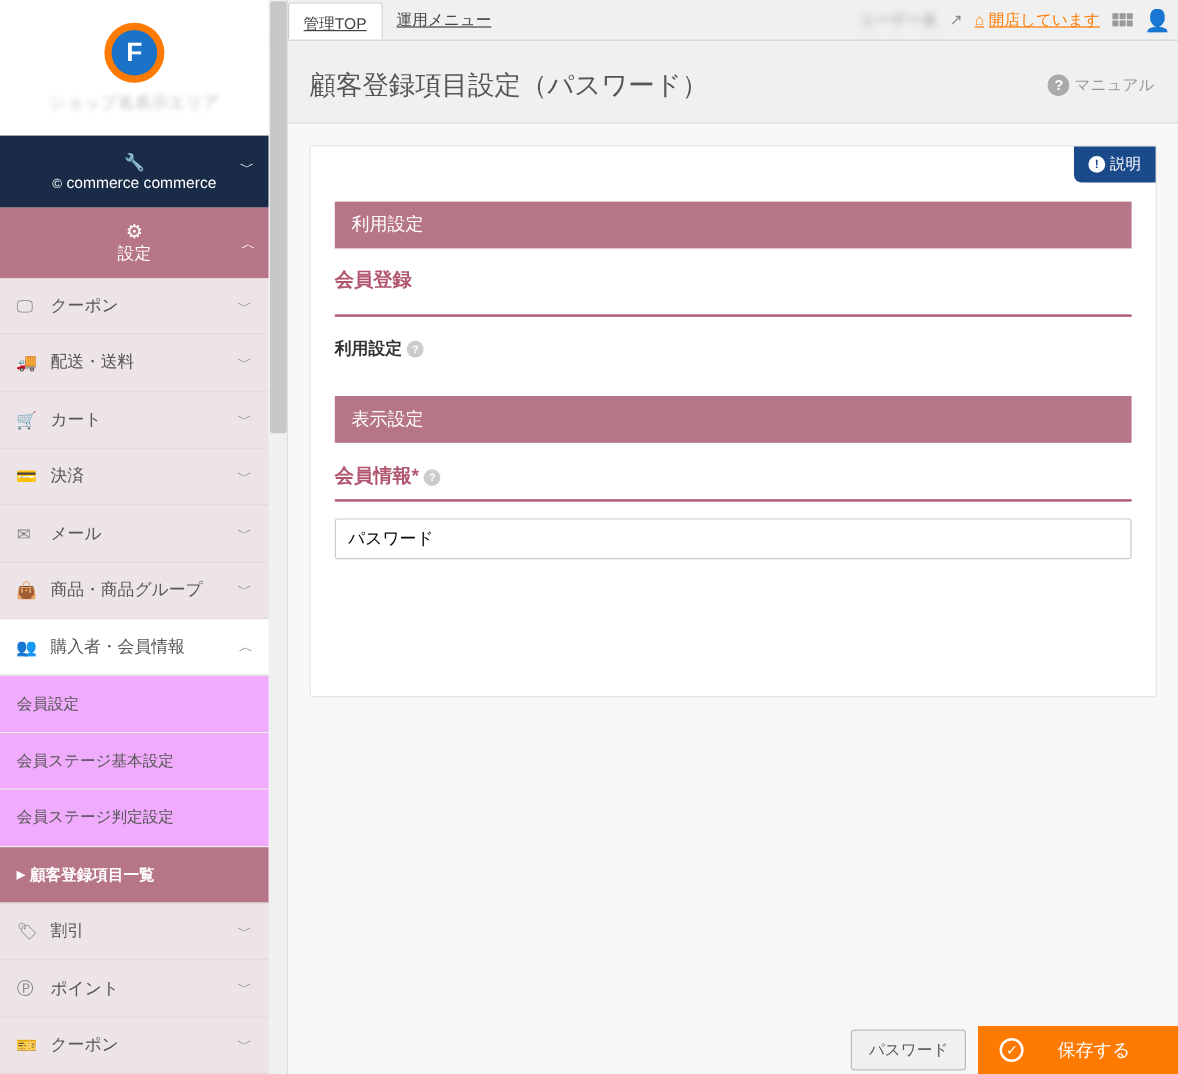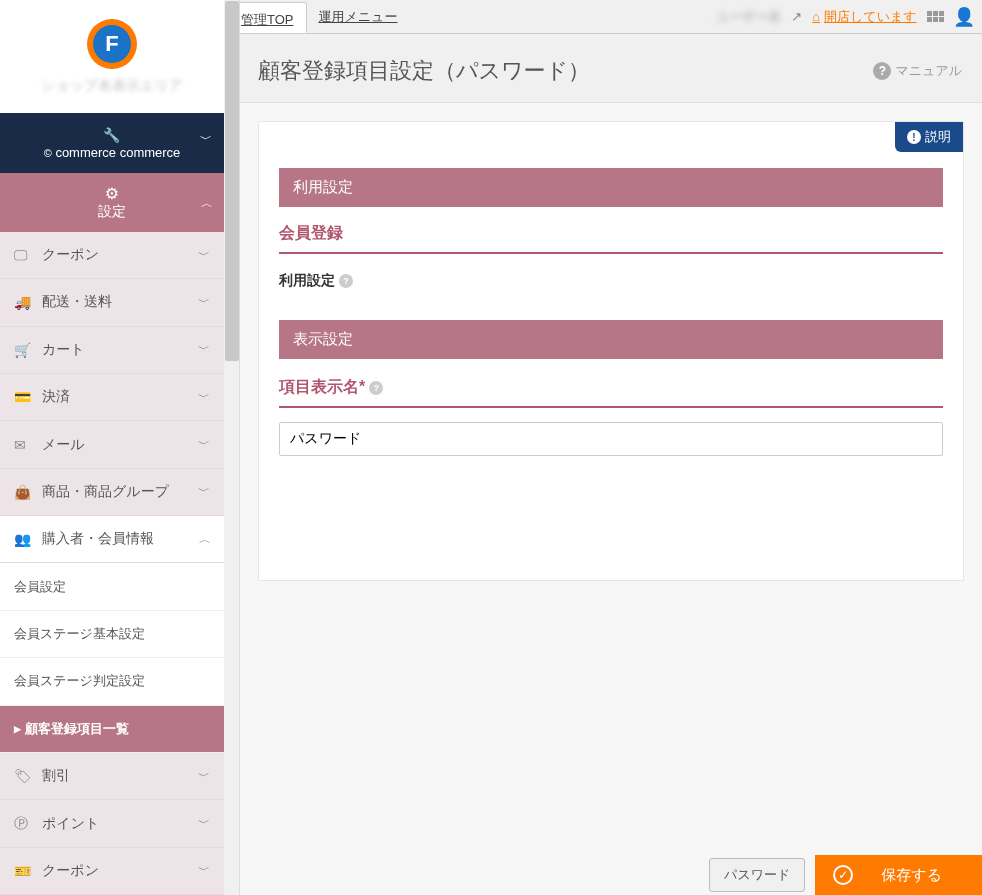--- a/index.html
+++ b/index.html
@@ -19,29 +19,29 @@
 .nav-settings { background: #b77687; color: #fff; height: 60px; display: flex; flex-direction: column; align-items: center; justify-content: center; position: relative; }
 .nav-settings .chev { position: absolute; right: 12px; top: 22px; transform: rotate(180deg); font-size: 12px; }
 .nav-settings .gear { font-size: 16px; }
 
 .nav-item { height: 48px; display: flex; align-items: center; padding: 0 14px; color: #555; border-bottom: 1px solid #e2d9dc; position: relative; cursor: pointer; background: #ece4e7; }
 .nav-item .icon { width: 20px; margin-right: 8px; color: #888; font-size: 14px; }
 .nav-item .chev { position: absolute; right: 14px; color: #888; font-size: 12px; }
 .nav-item.expanded { background: #fff; }
 .nav-item.expanded .chev { transform: rotate(180deg); }
 
-.sub-item { height: 48px; display: flex; align-items: center; padding-left: 14px; color: #555; background: #ffffff; border-bottom: 1px solid #eee; font-size: 13px; cursor: pointer; }
+.sub-item { height: 48px; display: flex; align-items: center; padding-left: 14px; color: #555; background: #f0abfc; border-bottom: 1px solid #eee; font-size: 13px; cursor: pointer; }
 .sub-item.active { background: #b77687; color: #fff; font-weight: bold; }
 .sub-item.active::before { content: "▶"; font-size: 9px; margin-right: 4px; }
 
 .main { margin-left: 224px; height: 100%; position: relative; background: #f7f7f7; }
 .scrollbar { position: absolute; left: 0; top: 0; width: 16px; height: 100%; background: #f0f0f0; border-right: 1px solid #ddd; }
 .scrollbar-thumb { width: 14px; margin: 1px; height: 360px; background: #c8c8c8; border-radius: 2px; }
 
-.topbar { height: 34px; background: #f0f0f0; border-bottom: 1px solid #ccc; display: flex; align-items: stretch; padding-left: 4px; }
+.topbar { height: 34px; background: #f0f0f0; border-bottom: 1px solid #ccc; display: flex; align-items: stretch; padding-left: 16px; }
 .tab { padding: 8px 12px 6px; font-size: 13px; color: #444; cursor: pointer; text-decoration: underline; }
 .tab.home { background: #fff; border: 1px solid #ccc; border-bottom: 1px solid #fff; margin-top: 2px; border-radius: 3px 3px 0 0; }
 .topbar-right { margin-left: auto; display: flex; align-items: center; gap: 10px; padding-right: 6px; font-size: 13px; }
 .blurred { filter: blur(3px); color: #999; }
 .ext-icon { color: #888; }
 .open-link { color: #ff7a00; text-decoration: underline; display: flex; align-items: center; gap: 4px; }
 .grid-icon { display: inline-grid; grid-template-columns: repeat(3,5px); grid-gap: 1px; }
 .grid-icon span { width: 5px; height: 5px; background: #999; }
 
 .page-header { padding: 22px 20px 16px 34px; display: flex; align-items: center; justify-content: space-between; background: #f0f0f0; border-bottom: 1px solid #ddd; }
@@ -52,21 +52,21 @@
 .breadcrumb { padding: 10px 20px 14px 34px; font-size: 13px; color: #555; background: #f0f0f0; }
 .breadcrumb a { color: #555; text-decoration: underline; }
 
 .content { margin: 0 0 0 16px; padding: 18px 18px 18px 18px; }
 .card { background: #fff; border: 1px solid #e5e5e5; border-radius: 2px; position: relative; padding: 16px 20px 40px; min-height: 460px; }
 .explain-tab { position: absolute; right: 0; top: 0; background: #1a4a8a; color: #fff; padding: 6px 12px; border-radius: 0 0 0 6px; font-size: 13px; display: flex; align-items: center; gap: 4px; }
 .bulb { width: 14px; height: 14px; border-radius: 50%; background: #fff; color: #1a4a8a; display: inline-flex; align-items: center; justify-content: center; font-size: 10px; font-weight: bold; }
 
 .section-bar { background: #b77687; color: #fff; padding: 10px 14px; font-size: 15px; margin-top: 30px; }
 .section-bar:first-of-type { margin-top: 44px; }
-.sub-heading { color: #b1566f; font-size: 16px; font-weight: bold; padding: 16px 0 8px; border-bottom: 2px solid #b1566f; margin-bottom: 18px; }
+.sub-heading { color: #b1566f; font-size: 16px; font-weight: bold; padding: 16px 0 18px; border-bottom: 2px solid #b1566f; margin-bottom: 18px; }
 .field-label { font-weight: bold; font-size: 14px; margin-bottom: 12px; display: flex; align-items: center; gap: 4px; }
 .field-label.red { color: #b1566f; font-size: 16px; border-bottom: 2px solid #b1566f; padding-bottom: 8px; margin-bottom: 14px; margin-top: 18px; }
 .help-dot { width: 14px; height: 14px; border-radius: 50%; background: #ccc; color: #fff; display: inline-flex; align-items: center; justify-content: center; font-size: 9px; font-weight: bold; }
 .field-value { font-size: 14px; color: #444; }
 .text-input { width: 100%; padding: 8px 10px; border: 1px solid #ccc; border-radius: 2px; font-size: 14px; }
 
 .footer-bar { position: absolute; bottom: 0; left: 240px; right: 0; height: 40px; display: flex; align-items: center; justify-content: flex-end; gap: 10px; padding-right: 0; }
 .btn-cancel { background: #f0f0f0; border: 1px solid #bbb; padding: 7px 14px; border-radius: 3px; font-size: 13px; cursor: pointer; color: #555; }
 .btn-save { background: #ff7a00; color: #fff; border: none; padding: 10px 40px 10px 18px; font-size: 15px; cursor: pointer; display: flex; align-items: center; gap: 28px; height: 40px; }
 .check-circle { width: 20px; height: 20px; border: 2px solid #fff; border-radius: 50%; display: inline-flex; align-items: center; justify-content: center; font-size: 12px; }
@@ -201,21 +201,21 @@
 
       <div class="section-bar">利用設定</div>
       <div class="sub-heading">会員登録</div>
       <div class="field-label">
           <span>利用設定</span>
           <span class="help-dot">?</span>
         </div>
 
       <div class="section-bar">表示設定</div>
       <div class="field-label red">
-          <span>項目表示名*</span>
+          <span>会員情報*</span>
           <span class="help-dot">?</span>
         </div>
       <input class="text-input" value="パスワード" style="">
     </div>
   </div>
 </div>
 
 <div class="footer-bar">
   <button class="btn-cancel">パスワード</button>
   <button class="btn-save">

